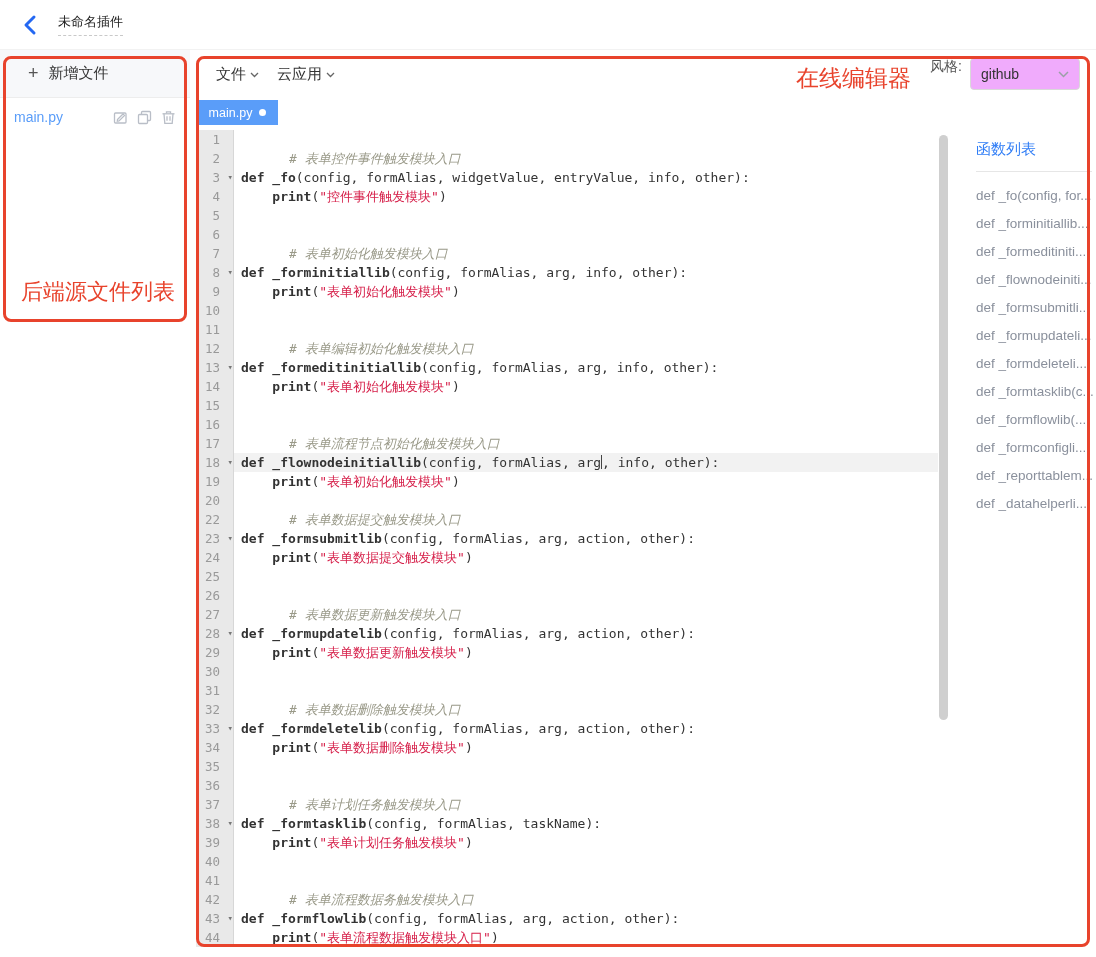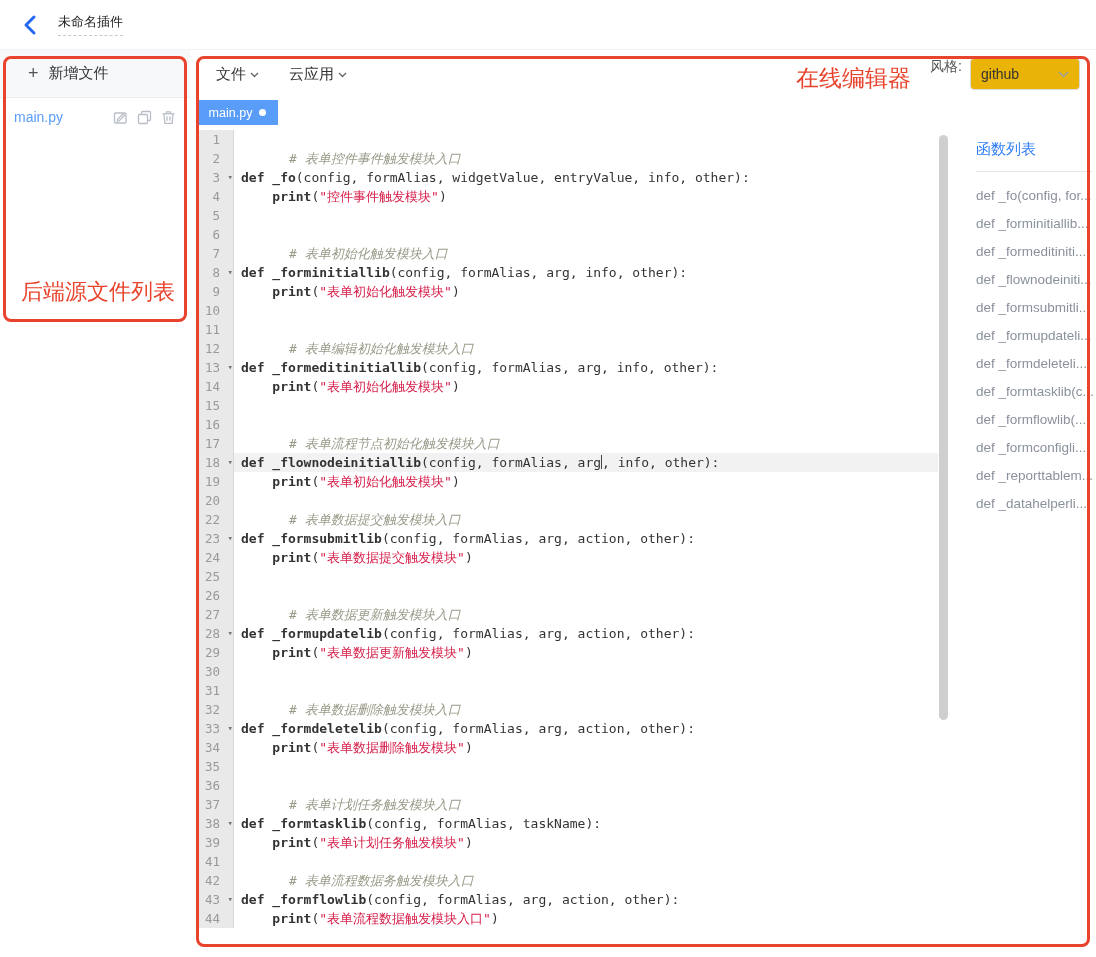--- a/index.html
+++ b/index.html
@@ -27,27 +27,27 @@
            border-bottom:1px solid #ededed;}
   .addfile .plus{font-size:18px;margin-right:10px;color:#555;font-weight:400;}
   .filerow{height:38px;display:flex;align-items:center;padding:0 14px;cursor:pointer;}
   .filerow .fname{color:var(--tabblue);font-size:14px;flex:1;}
   .filerow .ficons{display:flex;gap:9px;}
   .filerow svg{display:block;cursor:pointer;}
 
   
   .editor{position:absolute;left:196px;top:50px;right:0;bottom:0;background:#fff;overflow:hidden;}
   .toolbar{position:absolute;left:0;top:0;right:0;height:48px;display:flex;
-           align-items:center;padding-left:20px;gap:30px;background:#fff;}
+           align-items:center;padding-left:20px;gap:18px;background:#fff;}
   .menu{font-size:15px;color:#333;cursor:pointer;display:flex;align-items:center;gap:4px;}
   .menu svg{margin-top:2px;}
   .style-group{position:absolute;right:16px;top:8px;display:flex;align-items:flex-start;gap:8px;}
   .style-label{font-size:14px;color:#555;}
   .style-select{width:110px;height:32px;border:1px solid #d9d9d9;border-radius:4px;
-                background:#eab308;display:flex;align-items:center;justify-content:space-between;
+                background:#f0abfc;display:flex;align-items:center;justify-content:space-between;
                 padding:0 10px;font-size:14px;color:#333;cursor:pointer;}
   .filetab{position:absolute;left:1px;top:50px;width:81px;height:25px;background:var(--tabblue);
            color:#fff;font-size:12.5px;display:flex;align-items:center;justify-content:center;
            gap:7px;cursor:pointer;}
   .filetab .dot{width:7px;height:7px;border-radius:50%;background:#fff;display:inline-block;}
 
   
   .code-area{position:absolute;left:0;top:75px;width:742px;bottom:0;padding-top:5px;
              font-family:"DejaVu Sans Mono","Liberation Mono",monospace;font-size:13px;
              overflow:hidden;background:#fff;}
@@ -185,20 +185,21 @@
       <div class="code-row"><div class="gutter-cell"><span class="lnum">30</span></div><div class="code-cell"></div></div>
       <div class="code-row"><div class="gutter-cell"><span class="lnum">31</span></div><div class="code-cell"></div></div>
       <div class="code-row"><div class="gutter-cell"><span class="lnum">32</span></div><div class="code-cell"><span class="tok-c"># 表单数据删除触发模块入口</span></div></div>
       <div class="code-row"><div class="gutter-cell"><span class="lnum">33</span><span class="fold">▾</span></div><div class="code-cell"><span class="tok-k">def </span><span class="tok-f">_formdeletelib</span><span class="tok-p">(config, formAlias, arg, action, other):</span></div></div>
       <div class="code-row"><div class="gutter-cell"><span class="lnum">34</span></div><div class="code-cell"><span class="tok-p">    </span><span class="tok-k">print</span><span class="tok-p">(</span><span class="tok-s">"表单数据删除触发模块"</span><span class="tok-p">)</span></div></div>
       <div class="code-row"><div class="gutter-cell"><span class="lnum">35</span></div><div class="code-cell"></div></div>
       <div class="code-row"><div class="gutter-cell"><span class="lnum">36</span></div><div class="code-cell"></div></div>
       <div class="code-row"><div class="gutter-cell"><span class="lnum">37</span></div><div class="code-cell"><span class="tok-c"># 表单计划任务触发模块入口</span></div></div>
       <div class="code-row"><div class="gutter-cell"><span class="lnum">38</span><span class="fold">▾</span></div><div class="code-cell"><span class="tok-k">def </span><span class="tok-f">_formtasklib</span><span class="tok-p">(config, formAlias, taskName):</span></div></div>
       <div class="code-row"><div class="gutter-cell"><span class="lnum">39</span></div><div class="code-cell"><span class="tok-p">    </span><span class="tok-k">print</span><span class="tok-p">(</span><span class="tok-s">"表单计划任务触发模块"</span><span class="tok-p">)</span></div></div>
+      <div class="code-row"><div class="gutter-cell"><span class="lnum">40</span></div><div class="code-cell"></div></div>
       <div class="code-row"><div class="gutter-cell"><span class="lnum">41</span></div><div class="code-cell"></div></div>
       <div class="code-row"><div class="gutter-cell"><span class="lnum">42</span></div><div class="code-cell"><span class="tok-c"># 表单流程数据务触发模块入口</span></div></div>
       <div class="code-row"><div class="gutter-cell"><span class="lnum">43</span><span class="fold">▾</span></div><div class="code-cell"><span class="tok-k">def </span><span class="tok-f">_formflowlib</span><span class="tok-p">(config, formAlias, arg, action, other):</span></div></div>
       <div class="code-row"><div class="gutter-cell"><span class="lnum">44</span></div><div class="code-cell"><span class="tok-p">    </span><span class="tok-k">print</span><span class="tok-p">(</span><span class="tok-s">"表单流程数据触发模块入口"</span><span class="tok-p">)</span></div></div>
     </div>
   <div class="vscroll"></div>
 
   <div class="fnlist">
     <div class="fnlist-title">函数列表</div>
     <div class="fnlist-divider"></div>

